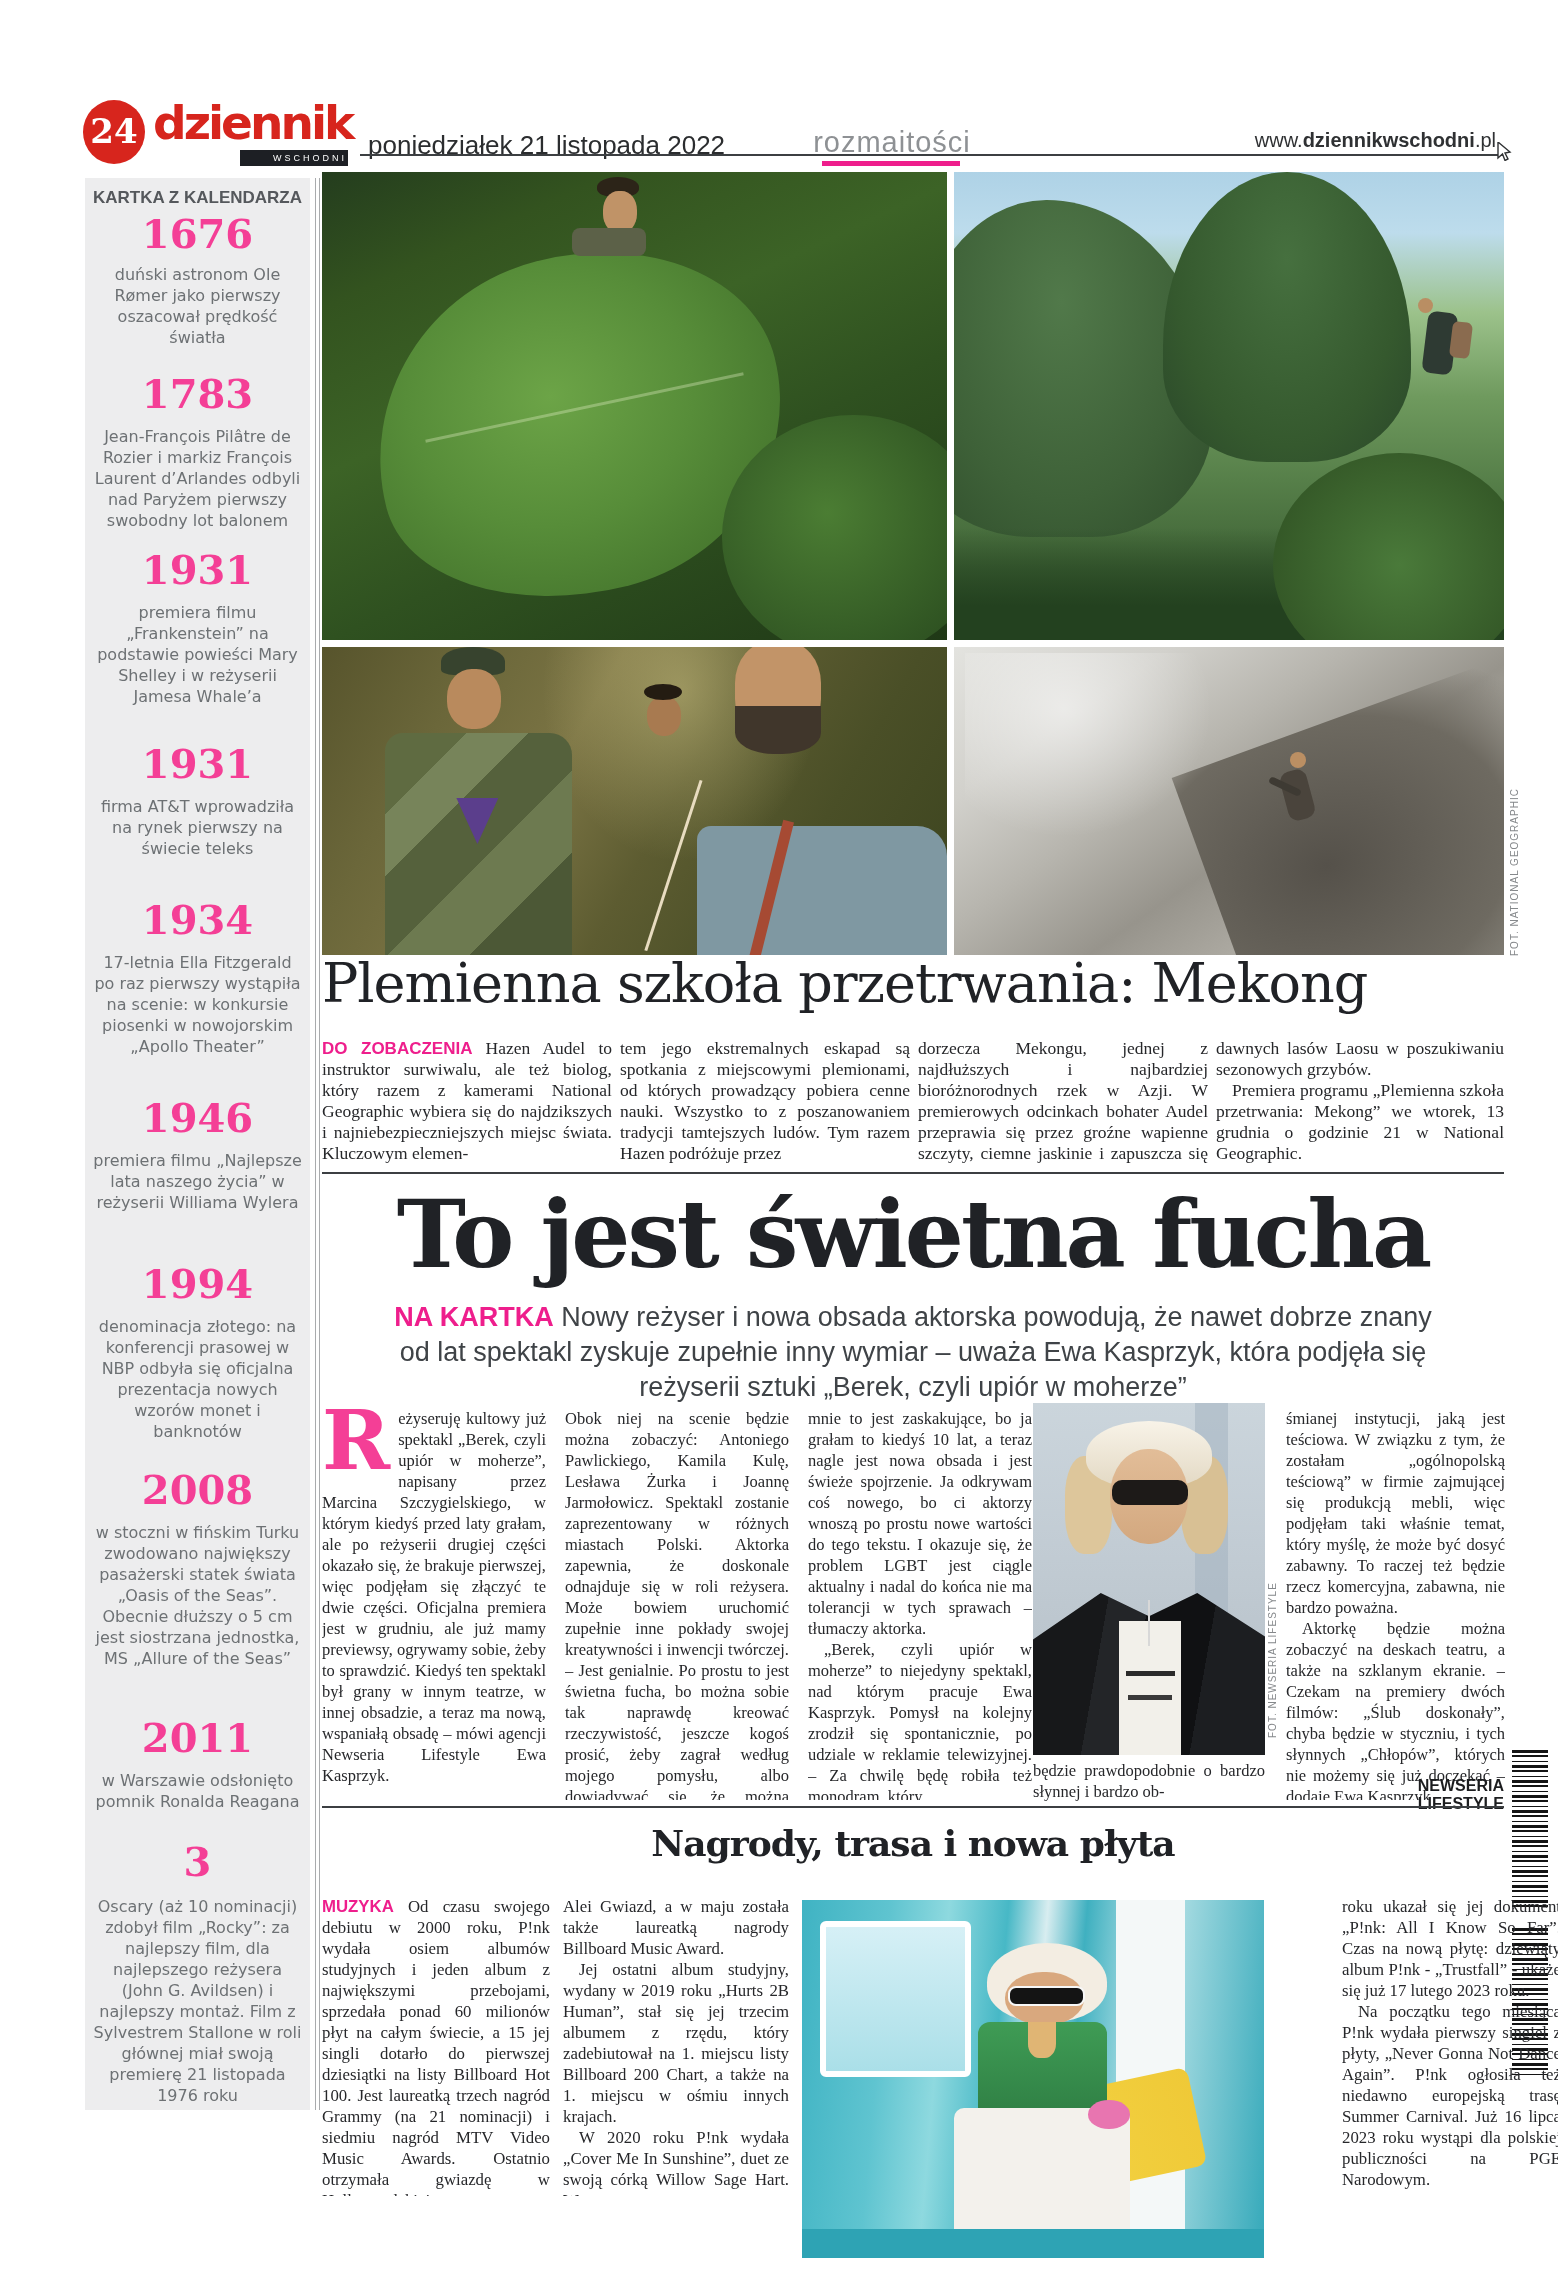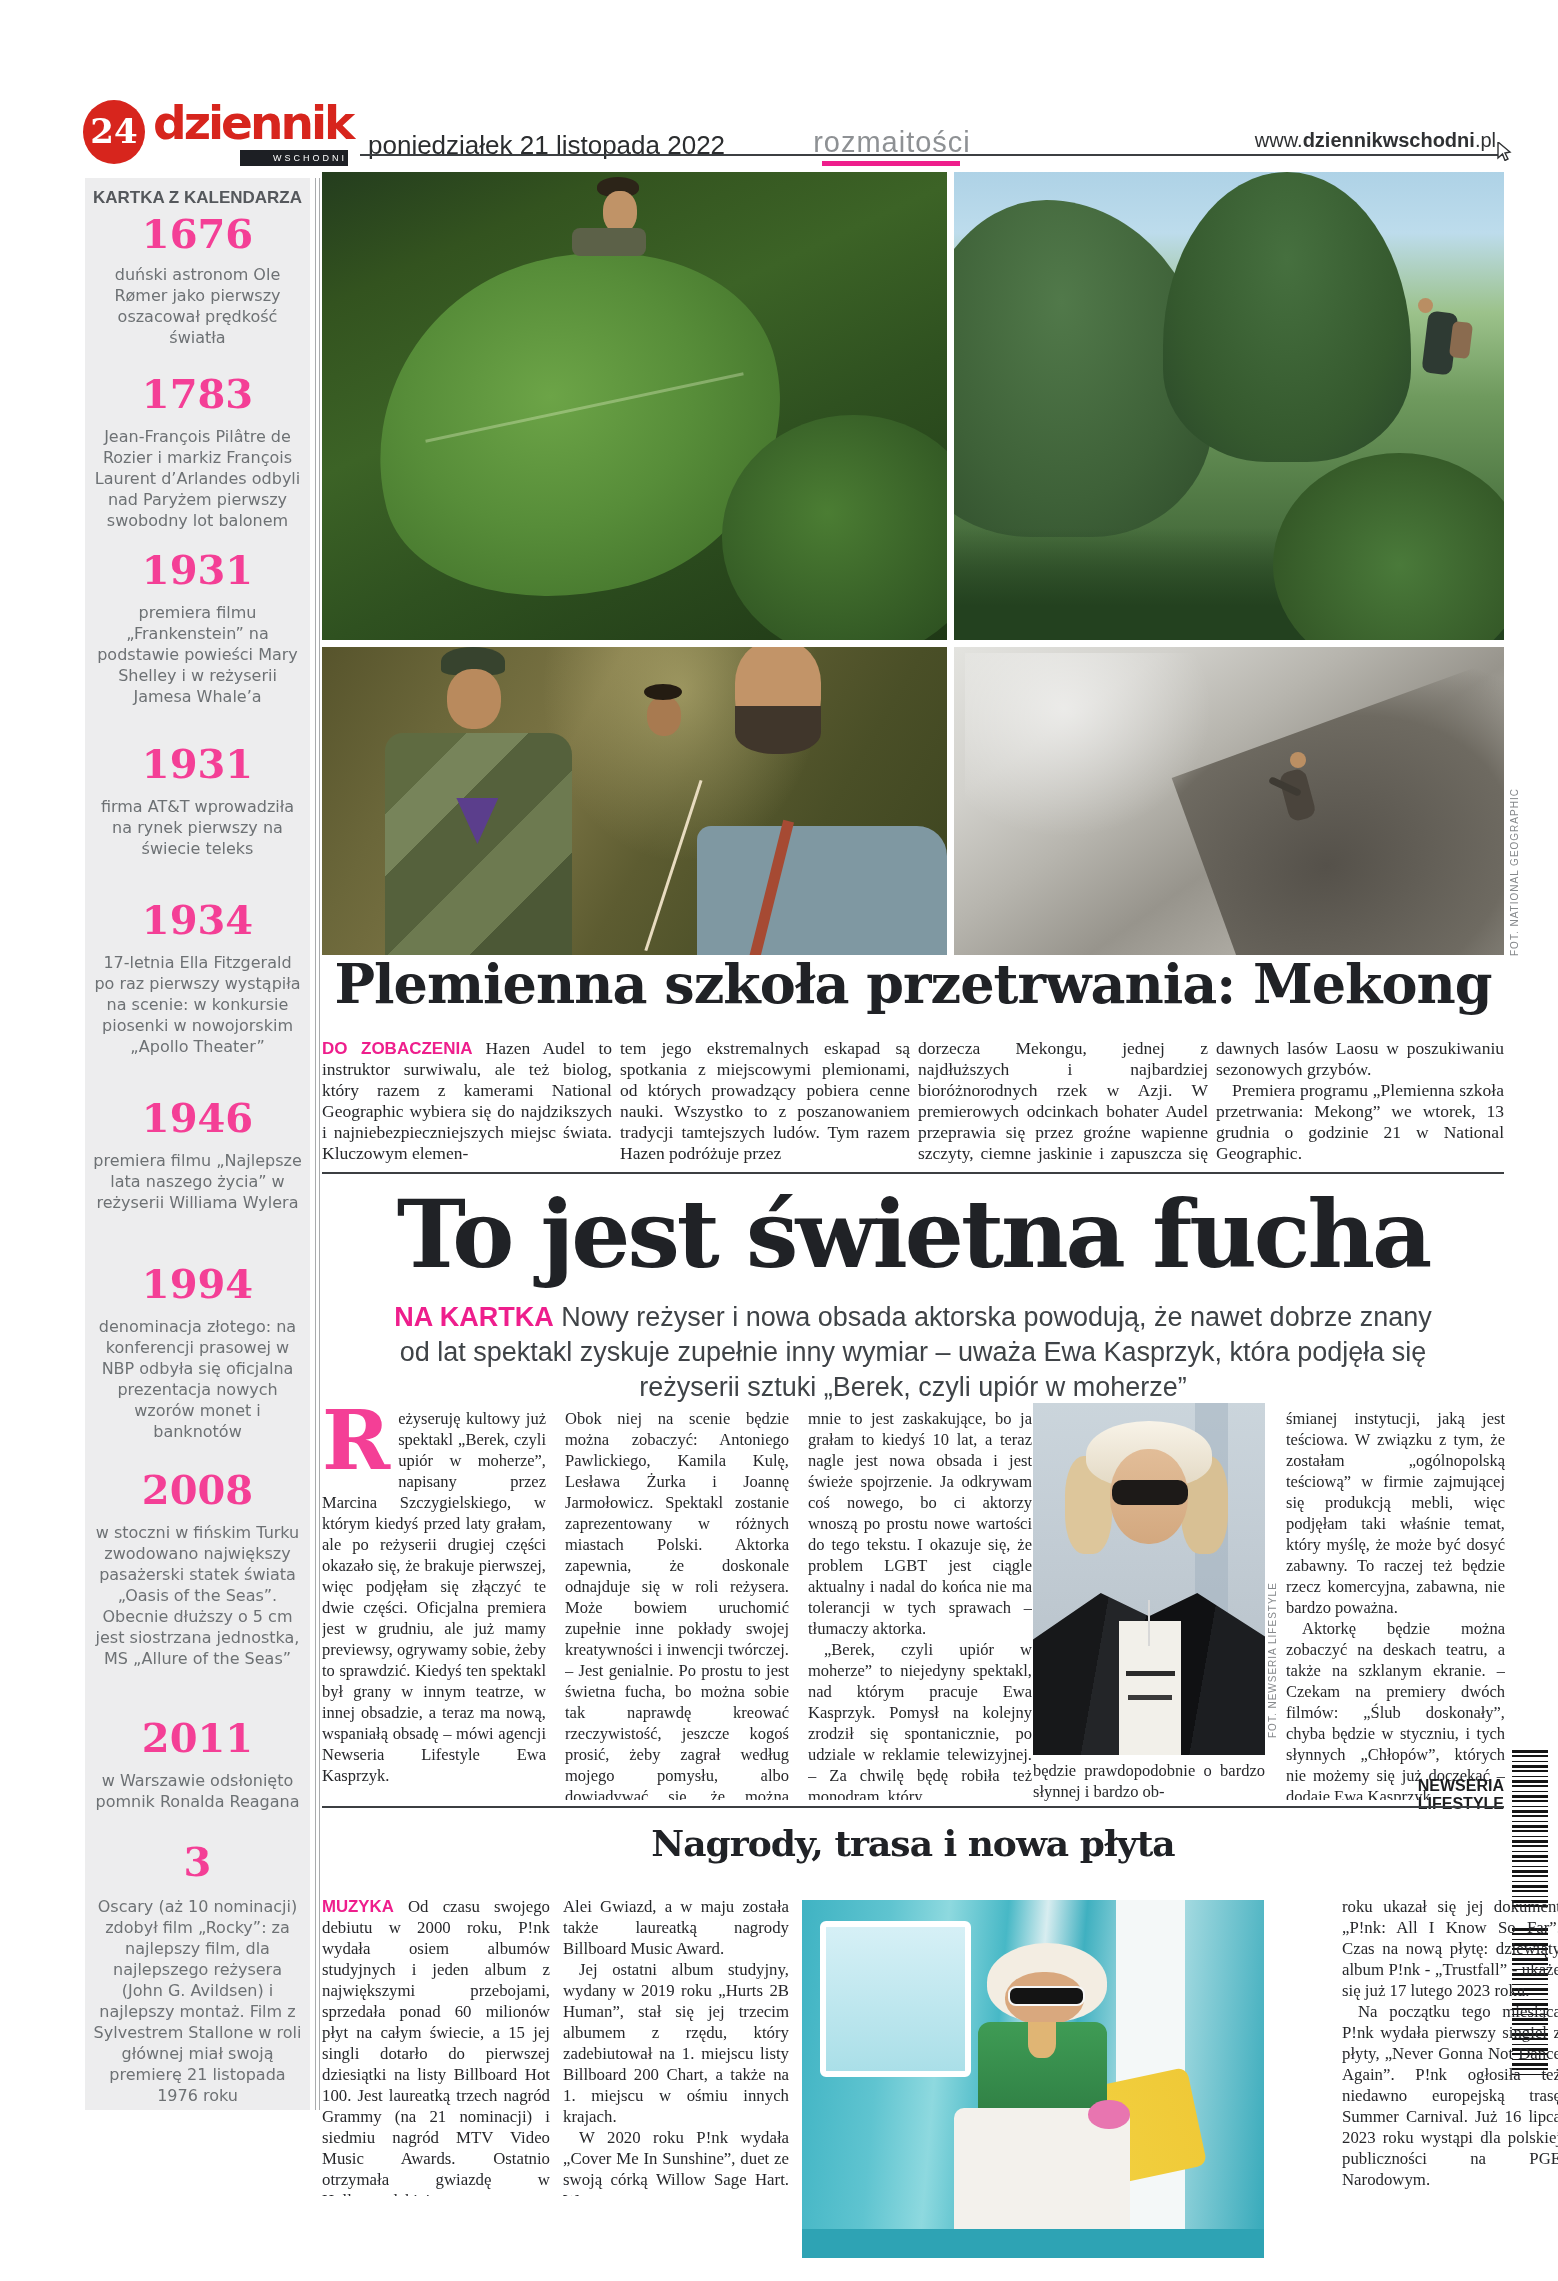--- a/index.html
+++ b/index.html
@@ -24,22 +24,22 @@
             text-align:center;letter-spacing:0px;}
   .calyear{font-family:"DejaVu Serif",serif;font-weight:bold;font-size:40px;color:#f43f96;text-align:center;}
   .caltext{font-family:"DejaVu Sans",sans-serif;font-size:16px;line-height:21px;color:#6d7174;text-align:center;}
   .divline{border-left:1px solid #a9abad;border-right:1px solid #a9abad;width:3px;}
   
   .ph{overflow:hidden;}
   .ph div{position:absolute;}
   .vcred{font-family:"Liberation Sans",sans-serif;font-size:10px;color:#85888b;letter-spacing:1px;
          writing-mode:vertical-rl;transform:rotate(180deg);white-space:nowrap;}
   
-  .h1d{font-family:"DejaVu Serif",serif;font-weight:bold;font-size:54px;letter-spacing:-1px;
-       color:#202226;text-align:center;}
+  .h1d{font-family:"DejaVu Serif",serif;font-weight:normal;font-size:54px;letter-spacing:-1px;
+       color:#202226;}
   .h2d{font-family:"DejaVu Serif",serif;font-weight:bold;font-size:93px;letter-spacing:-3px;
        color:#202226;text-align:center;}
   .h3d{font-family:"DejaVu Serif",serif;font-weight:bold;font-size:36px;letter-spacing:-1px;
        color:#202226;text-align:center;}
   .lead{font-family:"Liberation Sans",sans-serif;font-size:27px;line-height:35px;color:#3f4347;text-align:center;}
   .kick{font-family:"Liberation Sans",sans-serif;font-weight:bold;color:#ee1e8c;}
   .col{overflow:hidden;}
   .col p{margin:0;text-align:justify;}
   .a1 p{font-size:17.5px;line-height:21px;}
   .a1 .kick{font-size:17px;}

